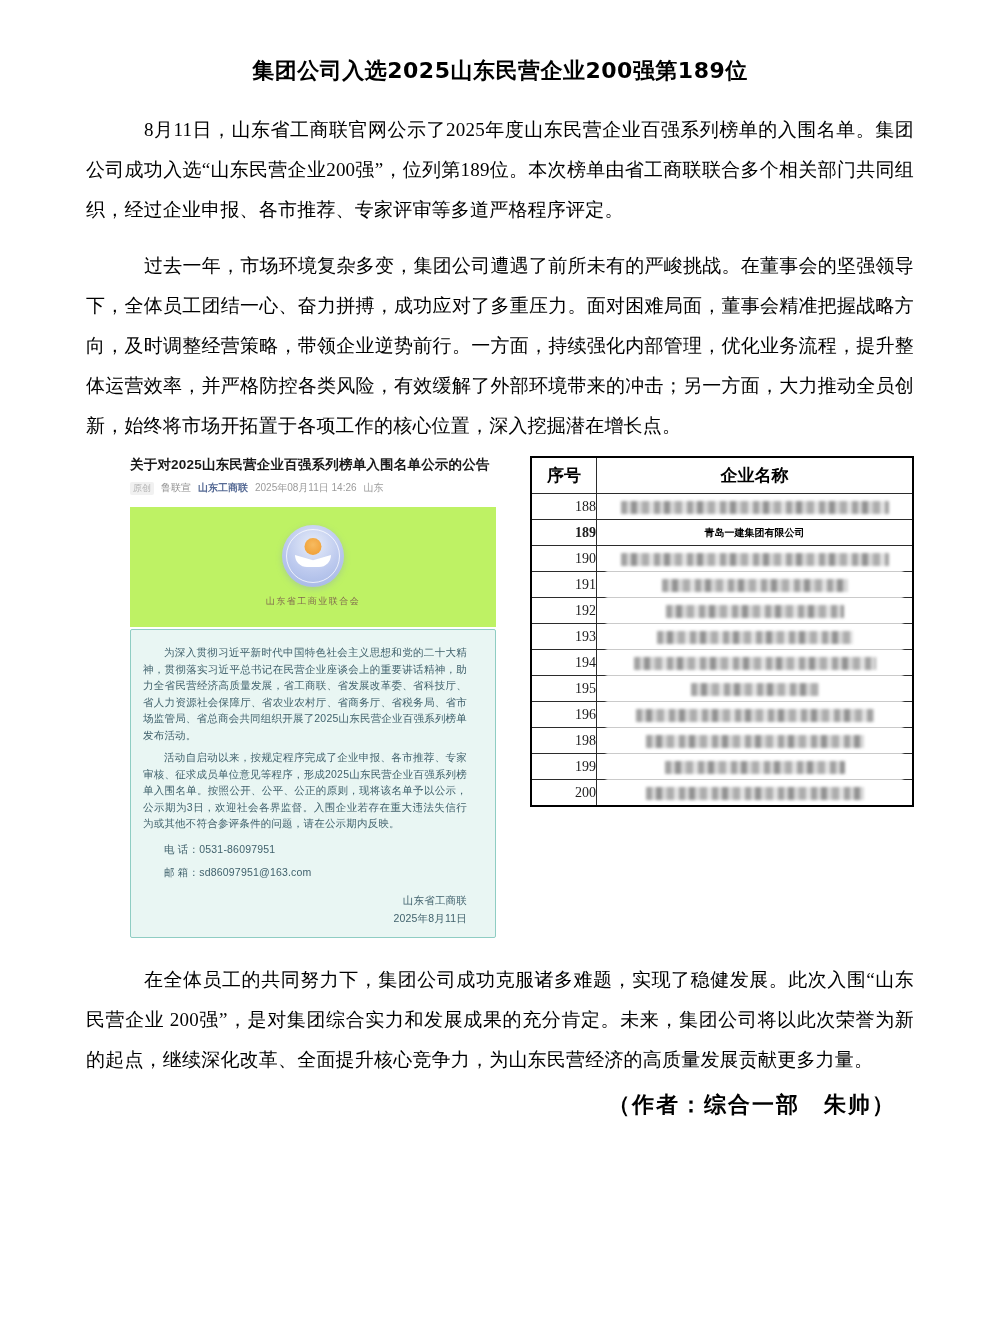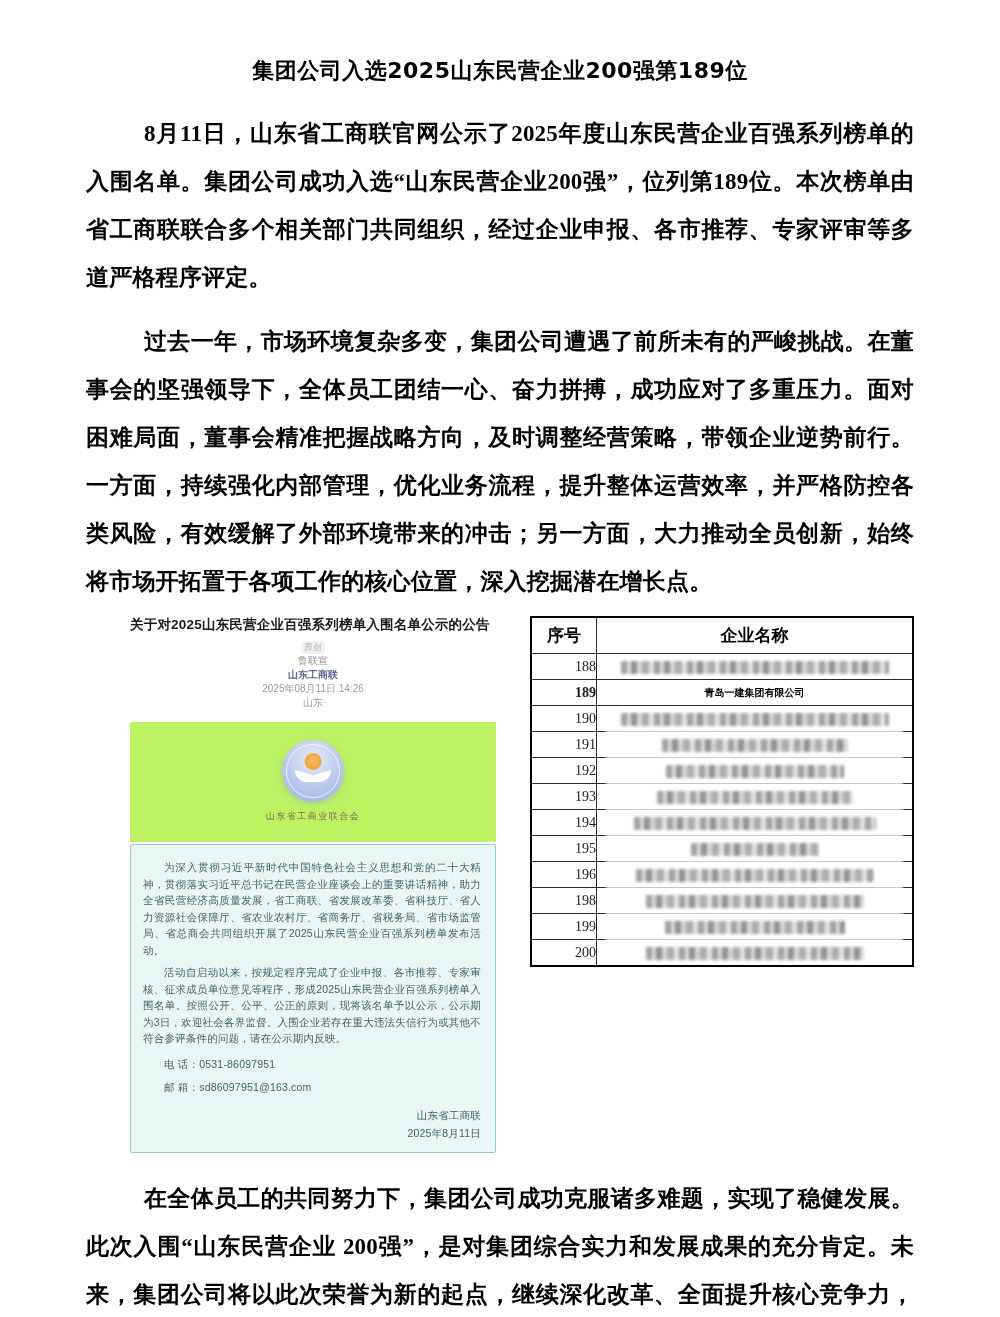--- a/index.html
+++ b/index.html
@@ -10,41 +10,41 @@
   }
   .content { padding:56px 86px 0 86px; }
 
   
   .doc-title {
     margin:0 0 24px 0; text-align:center;
     font-family:"DejaVu Sans","Liberation Sans",sans-serif;
     font-size:22px; font-weight:bold; letter-spacing:.5px;
   }
   p.body-para {
-    margin:0; font-size:23px; line-height:48px;
-    text-align:justify; text-indent:58px; letter-spacing:.2px;font-weight:bold;
+    margin:0; font-size:19px; line-height:40px;
+    text-align:justify; text-indent:58px; letter-spacing:.2px;
   }
   p.body-para.second { margin-top:16px; }
   p.body-para.closing { margin-top:22px; }
 
   
   .figures { display:flex; align-items:flex-start; margin-top:10px; }
 
   
   .ann-card {
     width:366px; margin-left:44px;
     font-family:"Liberation Sans","DejaVu Sans",sans-serif;
   }
   .ann-title {
     font-size:13.5px; font-weight:bold; color:#191919;
     white-space:nowrap; letter-spacing:.2px;
   }
   .ann-meta {
-    margin-top:7px; display:flex; align-items:center; 
-    font-size:10px; color:#9a9a9a; white-space:nowrap;flex-direction:column;
+    margin-top:7px; display:flex; align-items:center; gap:7px;
+    font-size:10px; color:#9a9a9a; white-space:nowrap;
   }
   .badge {
     display:inline-block; background:#f1f1f1; color:#b3b3b3;
     font-size:9px; line-height:13px; padding:0 3px; border-radius:2px;
   }
   .acct { color:#576b95; font-weight:bold; }
   .auth { color:#8f8f8f; }
 
   .ann-image { position:relative; margin-top:12px; height:120px; background:#bef264; }
   .logo {
@@ -67,21 +67,21 @@
   .logo .ring {
     position:absolute; inset:4px; border:1.5px solid rgba(255,255,255,.75); border-radius:50%;
   }
   .logo-caption {
     position:absolute; left:0; right:0; top:88px; text-align:center;
     font-size:9px; color:#80694e; letter-spacing:1.5px;
   }
 
   .notice-box {
     margin-top:2px; background:#e9f6f3; border:1px solid #8fcdc3; border-radius:2px;
-    padding:8px 14px 10px 12px;
+    padding:8px 28px 10px 12px;
     font-size:10.5px; line-height:16.5px; color:#41626d; letter-spacing:.2px;
   }
   .notice-box p { margin:6px 0 0 0; text-indent:21px; text-align:justify; }
   .contact-line { margin-top:7px; padding-left:21px; }
   .contact-line:first-of-type { margin-top:9px; }
   .sign-block { margin-top:10px; text-align:right; line-height:18px; }
 
   
   .table-wrap { margin-left:auto; }
   table.rank {

